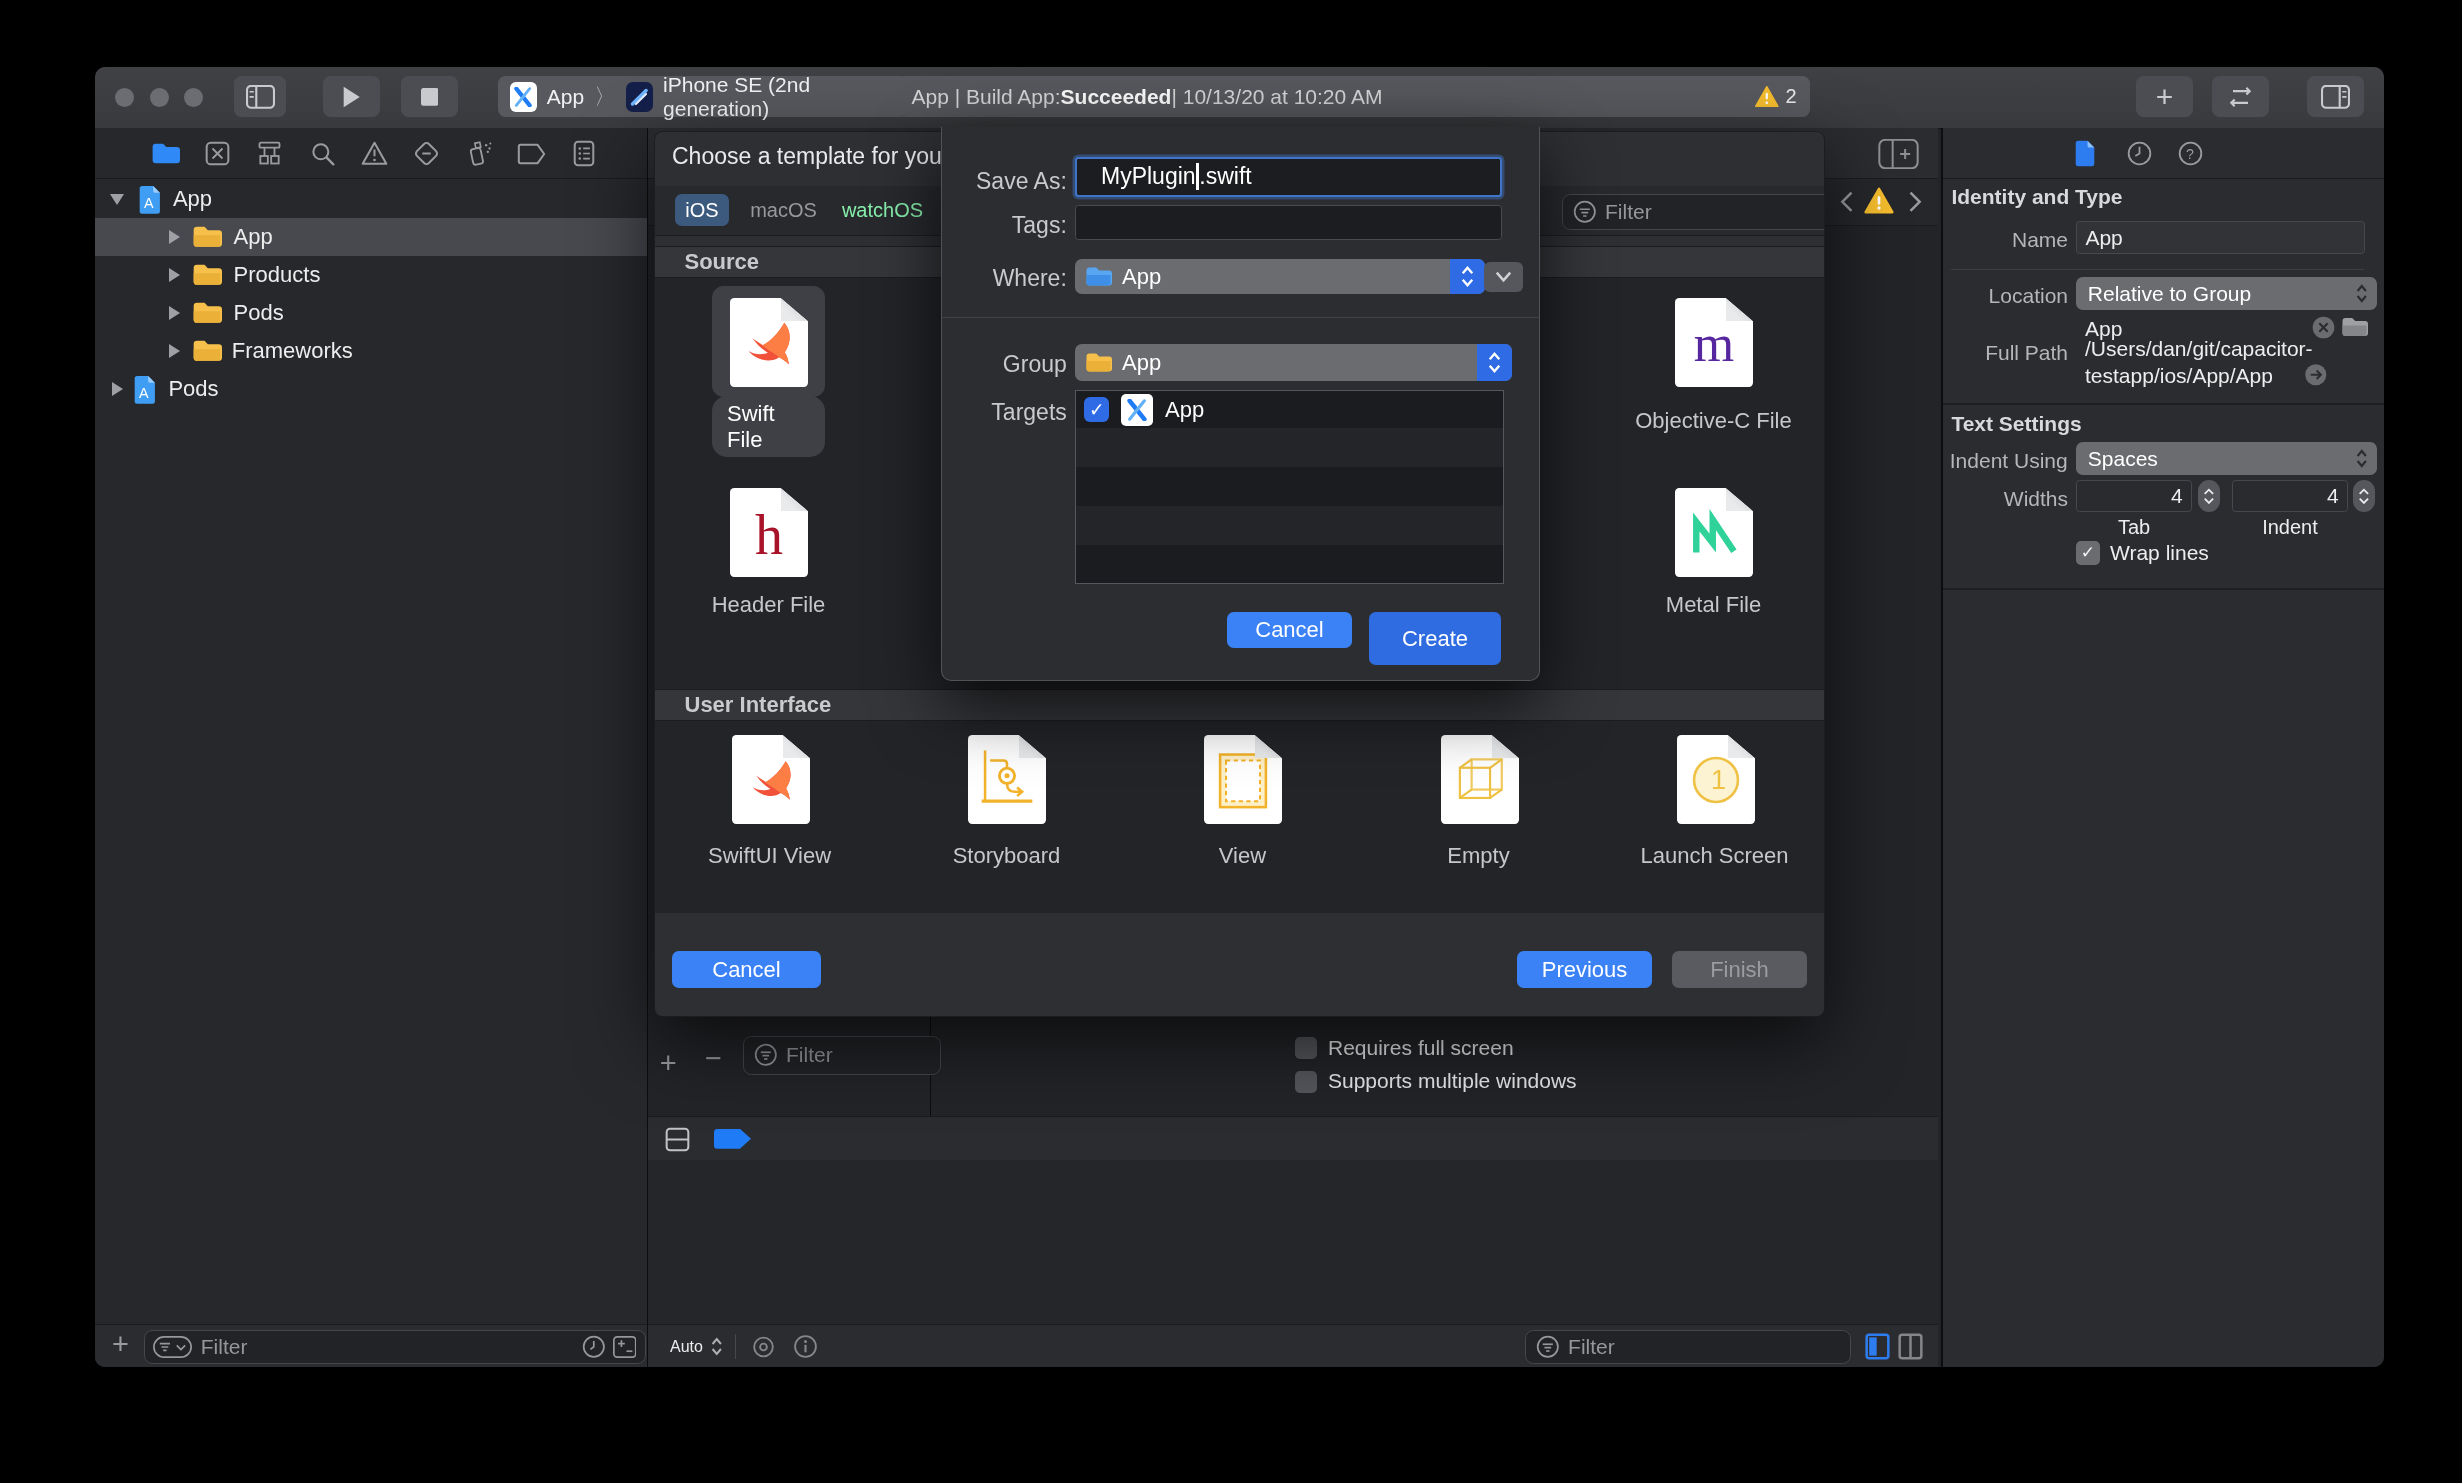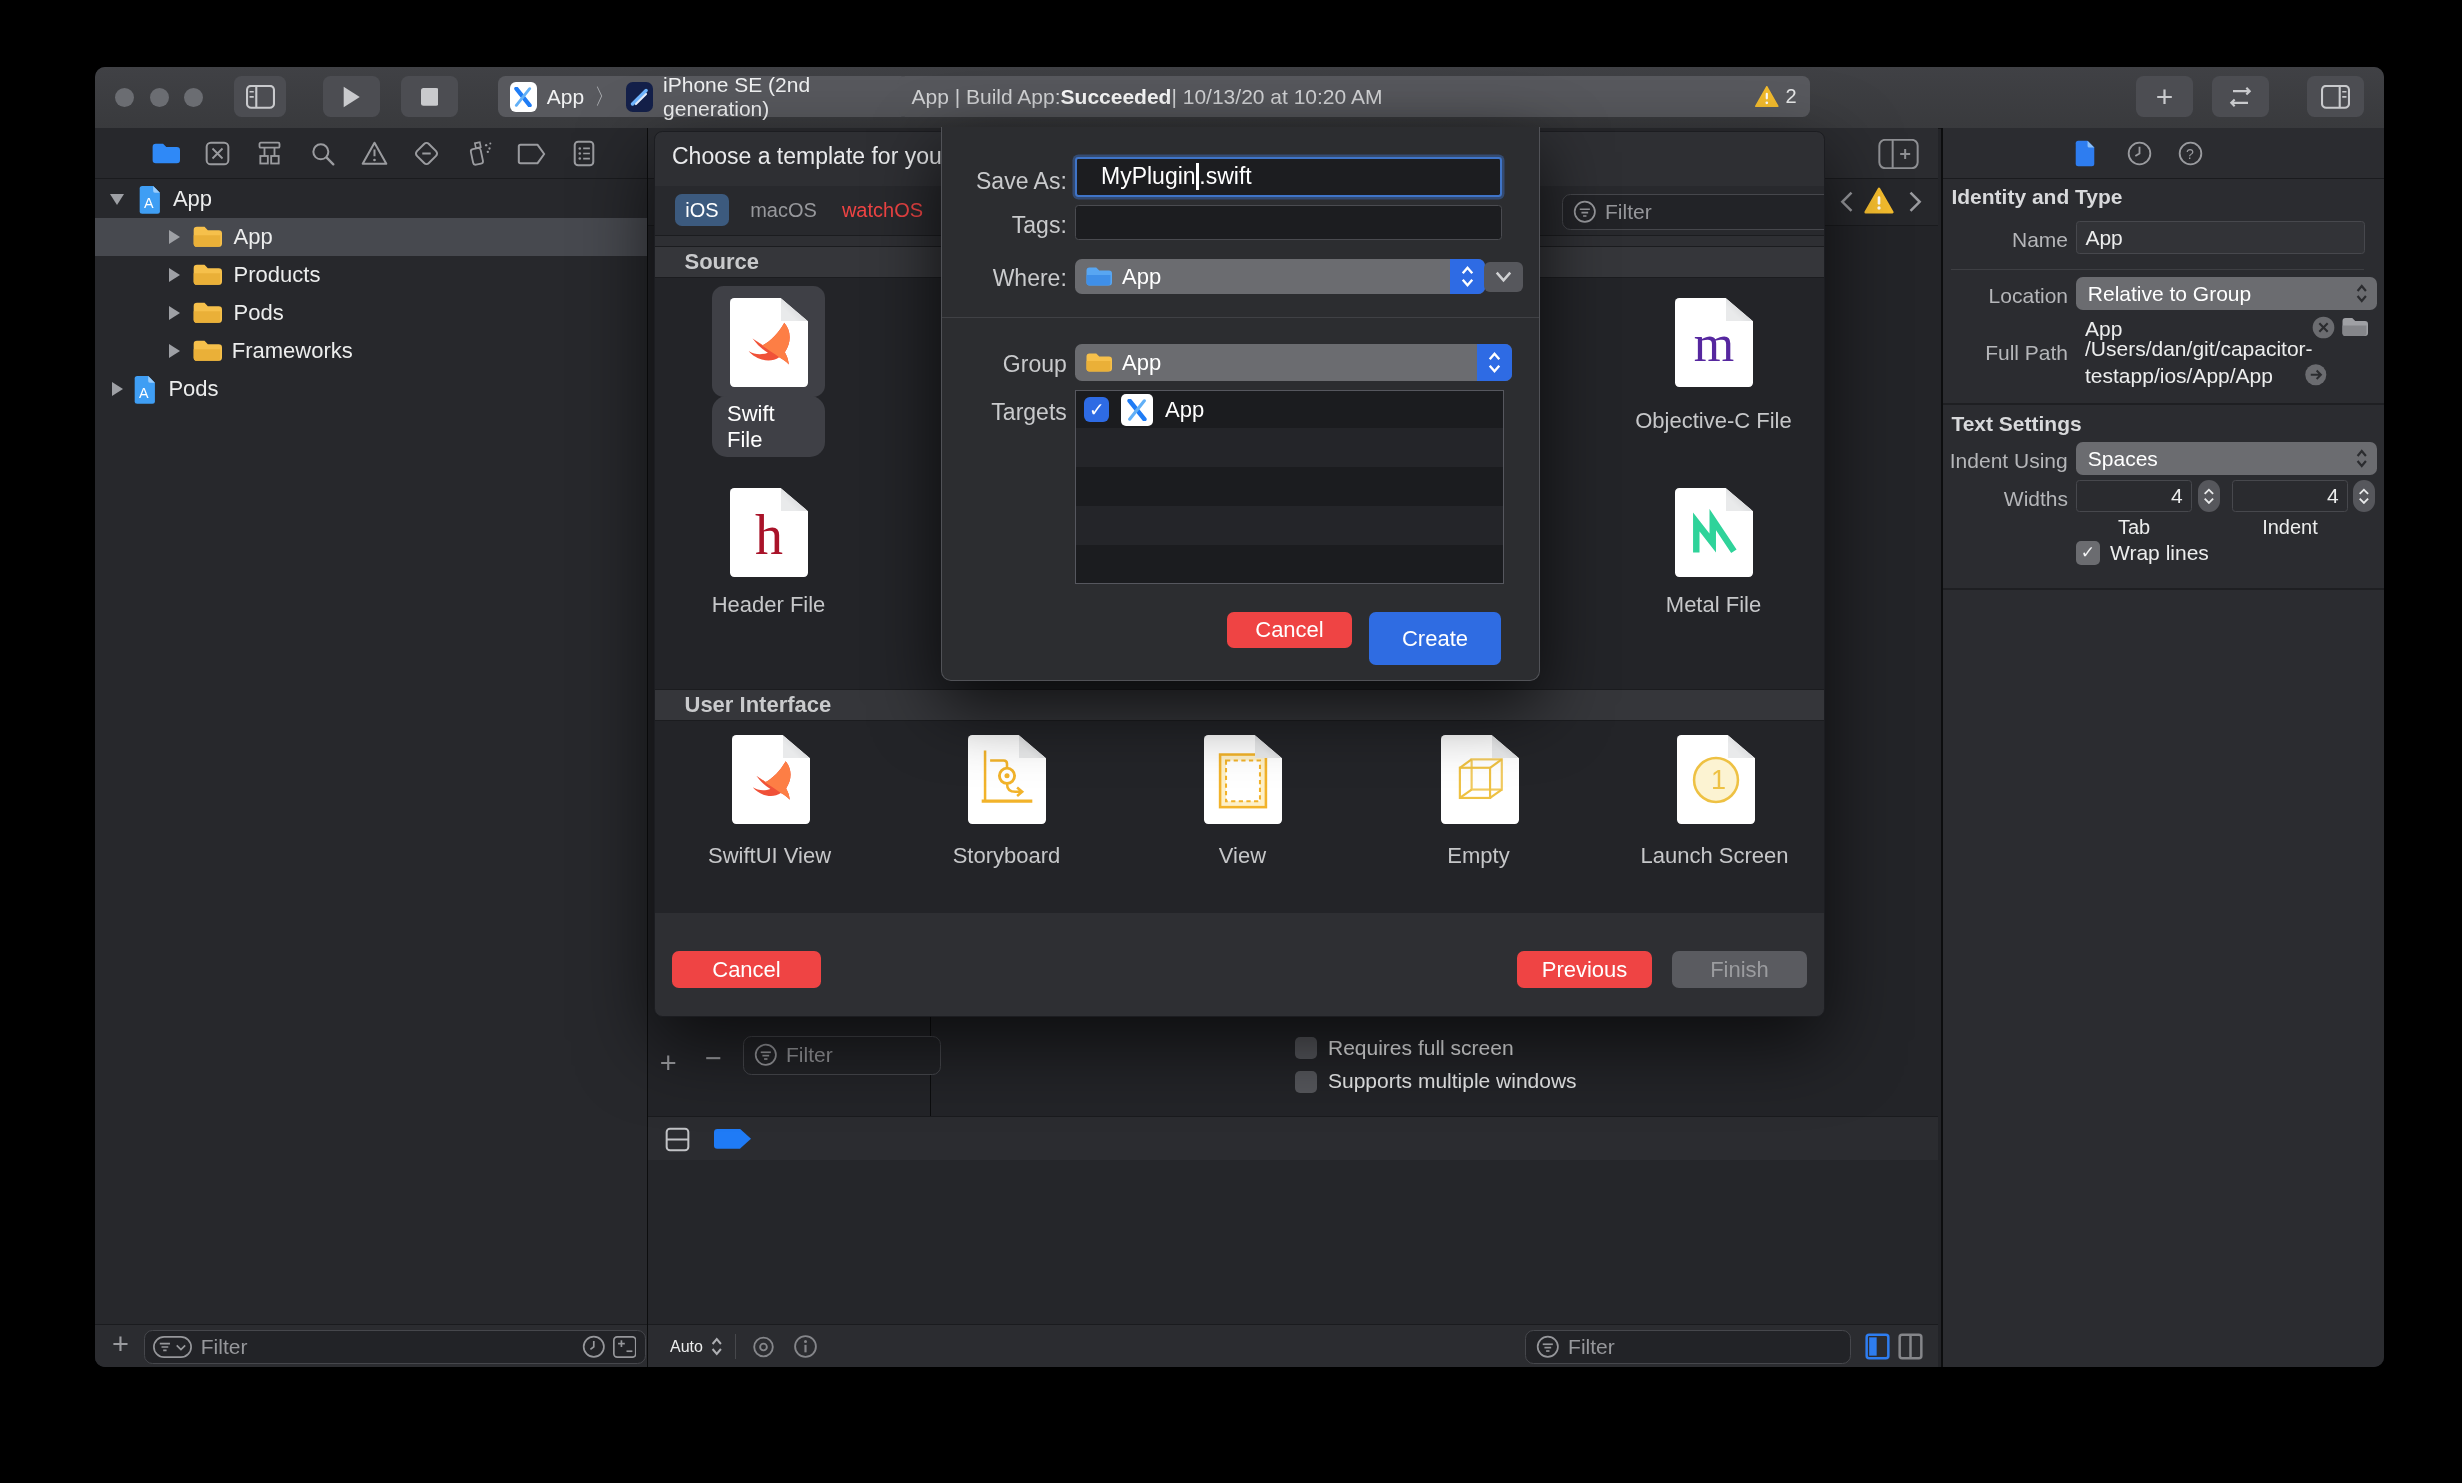--- a/index.html
+++ b/index.html
@@ -36,21 +36,21 @@
   .dialog{position:absolute;left:559px;top:64px;width:1169px;height:884px;background:#2e2f33;border-radius:8.4px;
     box-shadow:0 25px 76px rgba(0,0,0,.65);z-index:5;overflow:hidden;border:0.8px solid #1c1d21;}
   .band{position:absolute;left:0;width:1169px;height:32px;background:#35363a;border-top:0.8px solid #1b1c1f;border-bottom:0.8px solid #1b1c1f;
     display:flex;align-items:center;font-weight:bold;font-size:22px;color:#c9cacc;padding-left:29.5px;box-sizing:border-box;}
   .gridbg{position:absolute;left:0;width:1169px;background:#232428;}
   .tdoc{width:78px;height:89px;background:#fff;border-radius:4.2px;position:relative;
     clip-path:polygon(0 0,65% 0,100% 26%,100% 100%,0 100%);display:flex;align-items:center;justify-content:center;}
   .tdoc .fold{position:absolute;right:0;top:0;width:35%;height:26%;
     background:linear-gradient(225deg,#c6c7ca 0%,#e9eaeb 70%);clip-path:polygon(0 0,100% 100%,0 100%);}
   .tlabel{font-size:22px;color:#c6c7c9;text-align:center;}
-  .dbtn{position:absolute;height:37px;background:#ef4444;border-radius:6.8px;display:flex;align-items:center;justify-content:center;
+  .dbtn{position:absolute;height:37px;background:#3b82f6;border-radius:6.8px;display:flex;align-items:center;justify-content:center;
     font-size:22px;color:#fff;}
   
   .sheet{position:absolute;left:846px;top:60px;width:597px;height:553px;background:#2c2d30;
     border:0.8px solid #515257;border-top:none;border-radius:0 0 10px 10px;box-shadow:0 25px 68px rgba(0,0,0,.7);z-index:6;}
   .slabel{position:absolute;font-size:23px;color:#c9cacc;text-align:right;width:118px;left:6.8px;}
   .sfield{position:absolute;left:133px;width:427px;background:#1c1d20;border:0.8px solid #4a4b50;border-radius:3.4px;
     display:flex;align-items:center;font-size:23px;color:#fff;padding-left:24px;box-sizing:border-box;}
   .popup{position:absolute;background:#6b6c70;border-radius:6.8px;display:flex;align-items:center;font-size:22px;color:#fff;}
   .bluecap{position:absolute;right:0;top:0;width:35px;height:100%;background:#2e6be4;border-radius:0 6.8px 6.8px 0;
     display:flex;align-items:center;justify-content:center;}
@@ -432,21 +432,21 @@
       </span>
     </div>
   </div>
 
   <div class="dialog">
     <div style="position:absolute;left:17px;top:11px;font-size:23px;color:#e9eaec">Choose a template for your</div>
 
     <div style="position:absolute;left:0;top:54px;width:1169px;height:49px;background:#28292d;border-bottom:0.8px solid #1b1c1f">
       <div style="position:absolute;left:20px;top:8.4px;width:54px;height:32px;background:#3c5a7e;border-radius:6.8px;display:flex;align-items:center;justify-content:center;font-size:20px;color:#fff">iOS</div>
       <div style="position:absolute;left:88px;top:8.4px;width:81px;height:32px;display:flex;align-items:center;justify-content:center;font-size:20px;color:#97989c">macOS</div>
-      <div style="position:absolute;left:181px;top:8.4px;width:93px;height:32px;display:flex;align-items:center;justify-content:center;font-size:20px;color:#ef4444">watchOS</div>
+      <div style="position:absolute;left:181px;top:8.4px;width:93px;height:32px;display:flex;align-items:center;justify-content:center;font-size:20px;color:#86efac">watchOS</div>
       <div class="filterfield dark" style="position:absolute;left:907px;top:7.6px;width:258px;height:34px;padding:0 10px;gap:8.4px">
         <span>
           <svg width="23.6" height="23.6" viewBox="0 0 28 28">
               <circle cx="14" cy="14" r="12" fill="none" stroke="#96979b" stroke-width="2"></circle>
               <line x1="8" y1="11" x2="20" y2="11" stroke="#96979b" stroke-width="2"></line>
               <line x1="10" y1="15" x2="18" y2="15" stroke="#96979b" stroke-width="2"></line>
               <line x1="12" y1="19" x2="16" y2="19" stroke="#96979b" stroke-width="2"></line>
             </svg>
         </span>
         <span>Filter</span>

